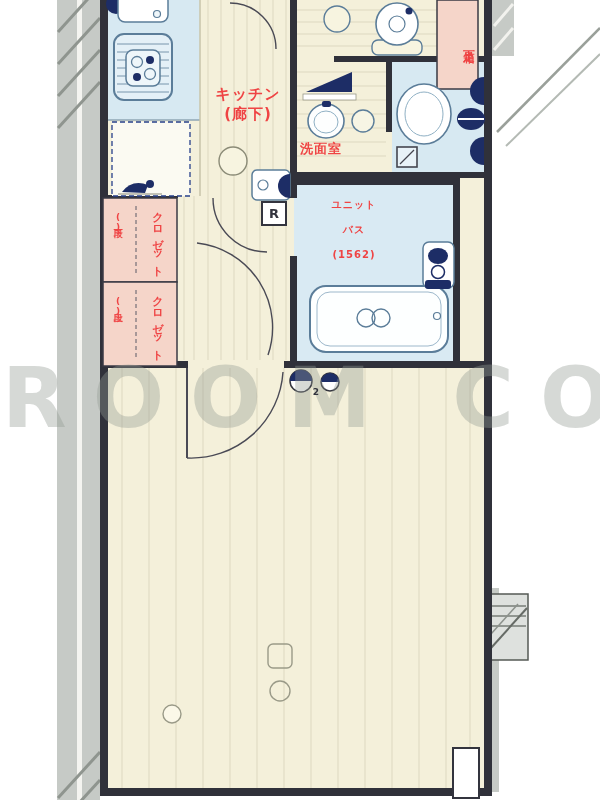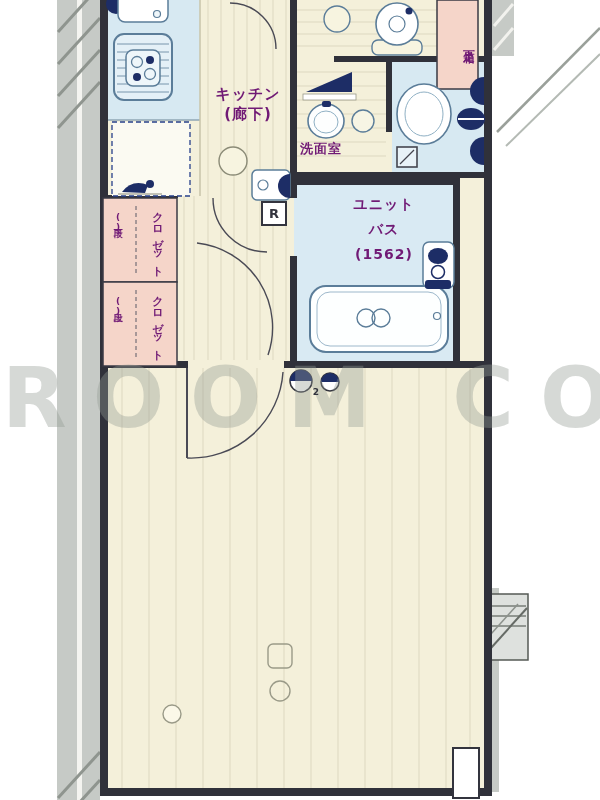--- a/index.html
+++ b/index.html
@@ -1,28 +1,28 @@
 <!DOCTYPE html>
 <html><head>
 <meta charset="utf-8">
 <style>
   html,body{margin:0;padding:0;background:#ffffff;}
   #stage{position:relative;width:600px;height:800px;background:#ffffff;overflow:hidden;
          font-family:"DejaVu Sans",sans-serif;}
   #plan-svg{position:absolute;left:0;top:0;}
-  .lbl{position:absolute;color:#701a75;font-weight:600;line-height:1.35;
+  .lbl{position:absolute;color:#ef4444;font-weight:600;line-height:1.35;
        text-align:center;white-space:pre-line;}
   .vtext{writing-mode:vertical-rl;text-orientation:upright;}
   #watermark{position:absolute;left:2px;top:350px;width:600px;height:96px;
              font-size:84px;font-weight:bold;letter-spacing:26px;white-space:nowrap;
              color:rgba(148,154,148,0.38);overflow:hidden;line-height:96px;}
   .kitchen-lbl{left:196px;top:84px;width:104px;font-size:15px;letter-spacing:1px;}
   .fridge-lbl{left:110px;top:130px;width:82px;font-size:12.5px;}
   .wash-lbl{left:276px;top:140px;width:90px;font-size:13px;letter-spacing:1px;}
-  .ub-lbl{left:314px;top:192px;width:140px;font-size:14px;line-height:25px;letter-spacing:1px;}
+  .ub-lbl{left:284px;top:192px;width:140px;font-size:10px;line-height:25px;letter-spacing:1px;}
   .room-lbl{left:220px;top:611px;width:110px;font-size:18px;letter-spacing:6px;}
   .closet-box{position:absolute;width:74px;}
   .closet-main{position:absolute;right:13px;top:6px;font-size:11px;letter-spacing:1px;}
   .closet-sub{position:absolute;left:9px;top:14px;font-size:9px;}
   .shoe-lbl{left:440px;top:-4px;width:36px;height:92px;font-size:11.5px;letter-spacing:1px;}
   .r-lbl{left:262px;top:203px;width:24px;height:22px;font-size:13px;line-height:22px;color:#33343e;}
   .cnt-lbl{left:309px;top:386px;width:14px;font-size:9px;color:#33343e;}
 </style>
 </head>
 <body>

